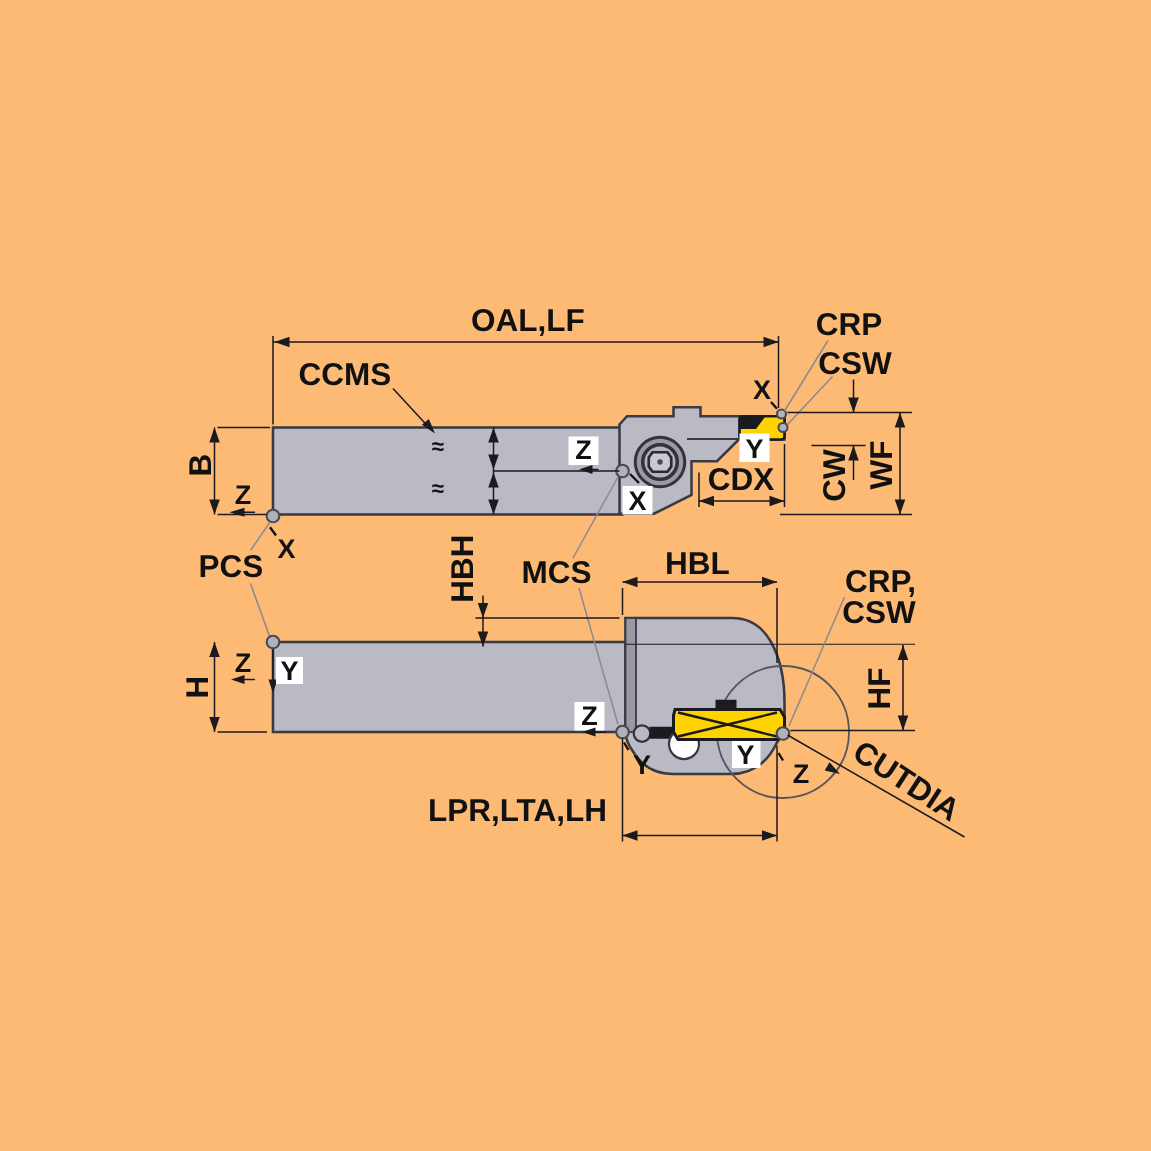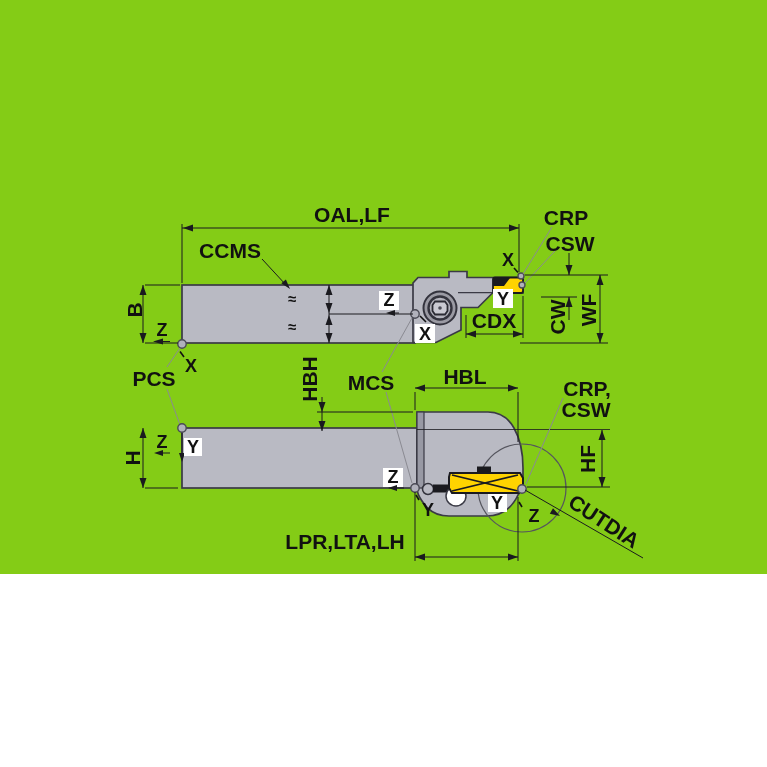--- a/index.html
+++ b/index.html
@@ -1,16 +1,16 @@
 <!DOCTYPE html>
 <html style="--body: #b9bac3; --body-dark: #9899a4; --outline: #3a3a45; --insert: #ffd300; --dim: #1a1a1f; --leader: #8a8a92;"><head>
 <meta charset="utf-8">
 <style>
   html,body{margin:0;padding:0;background:#fff;}
-  #stage{position:relative;width:767px;height:574px;background:#84cc16;overflow:hidden;}
+  #stage{position:relative;width:767px;height:767px;background:#fdba74;overflow:hidden;}
   svg{display:block;}
   .lbl{font-family:"Liberation Sans","DejaVu Sans",sans-serif;font-weight:bold;fill:#111;}
   .s21{font-size:21px;}
   .s18{font-size:18px;}
   .s15{font-size:15px;}
   .body-fill{fill:var(--body,#b9bac3);stroke:var(--outline,#3a3a45);stroke-width:1.7;}
   .body-dark{fill:var(--body-dark,#9899a4);stroke:var(--outline,#3a3a45);stroke-width:1.2;}
   .inner-line{stroke:var(--outline,#3a3a45);stroke-width:1.3;fill:none;}
   .dim{stroke:var(--dim,#1a1a1f);stroke-width:1;fill:none;}
   .dim-thin{stroke:var(--dim,#1a1a1f);stroke-width:0.8;fill:none;}

